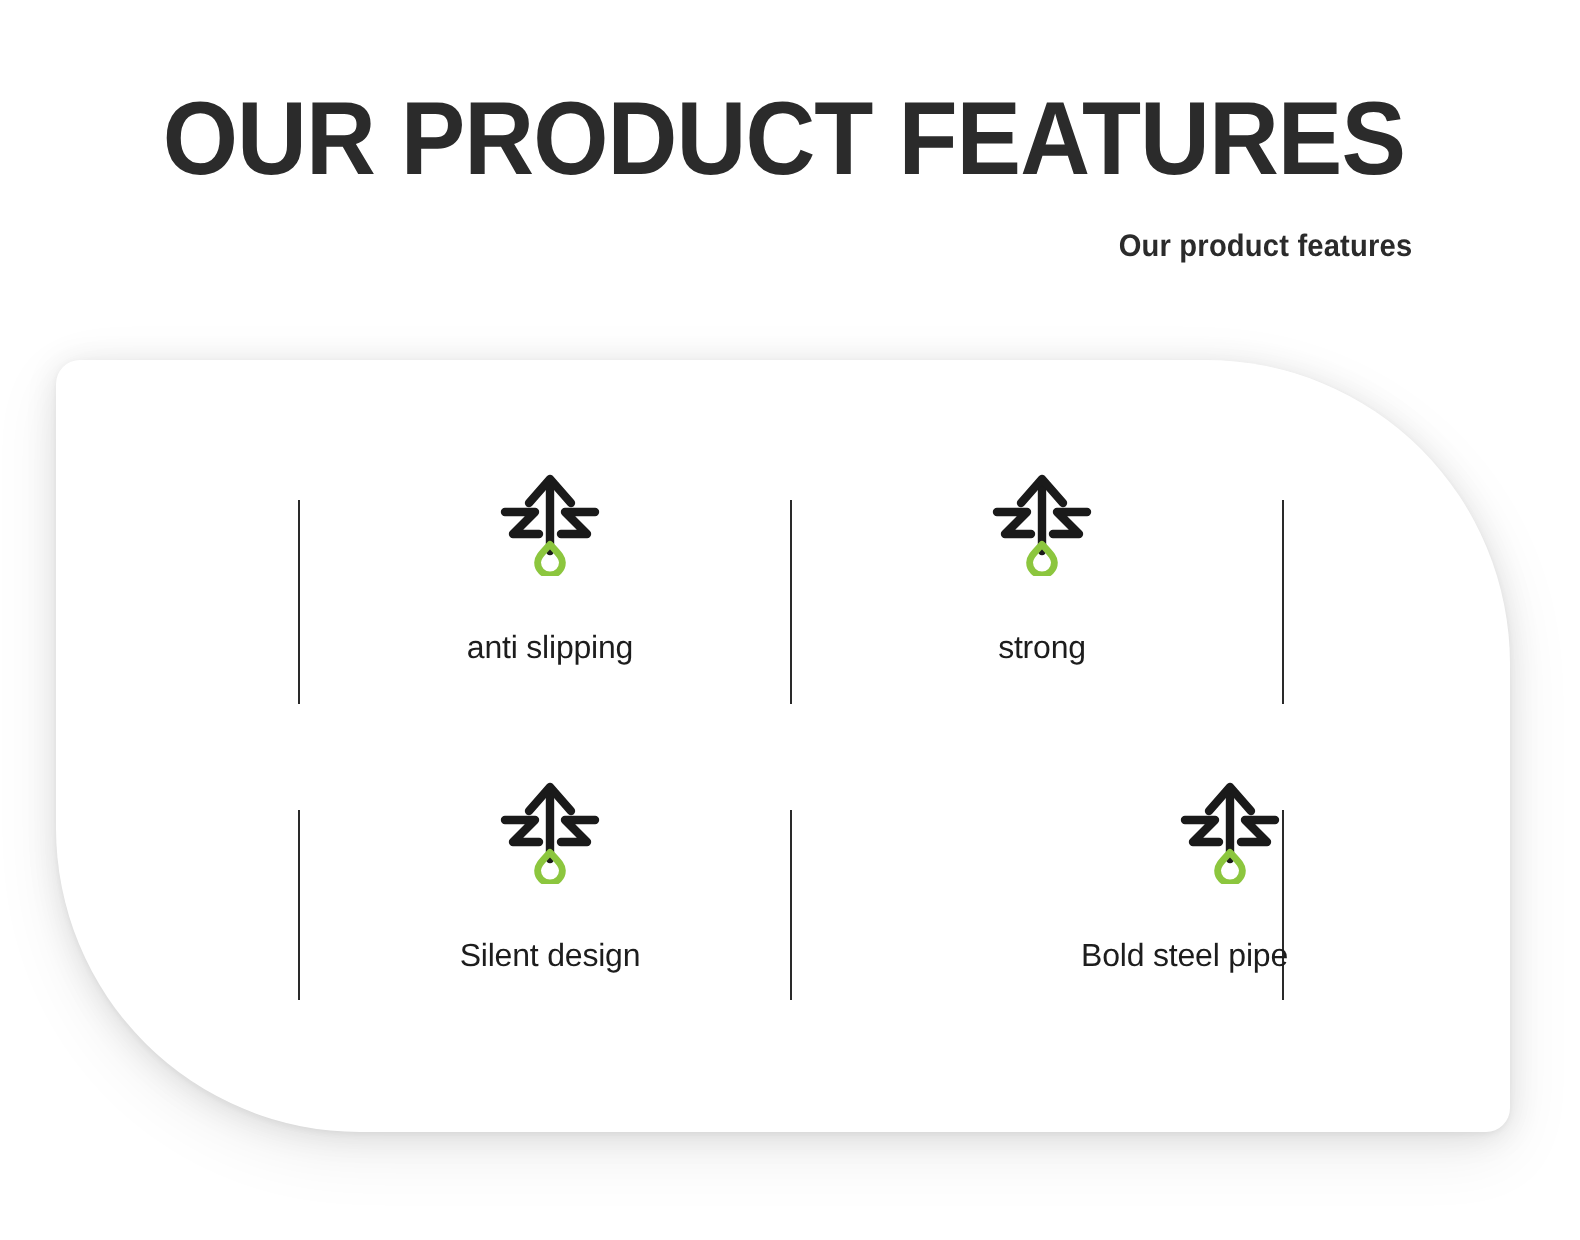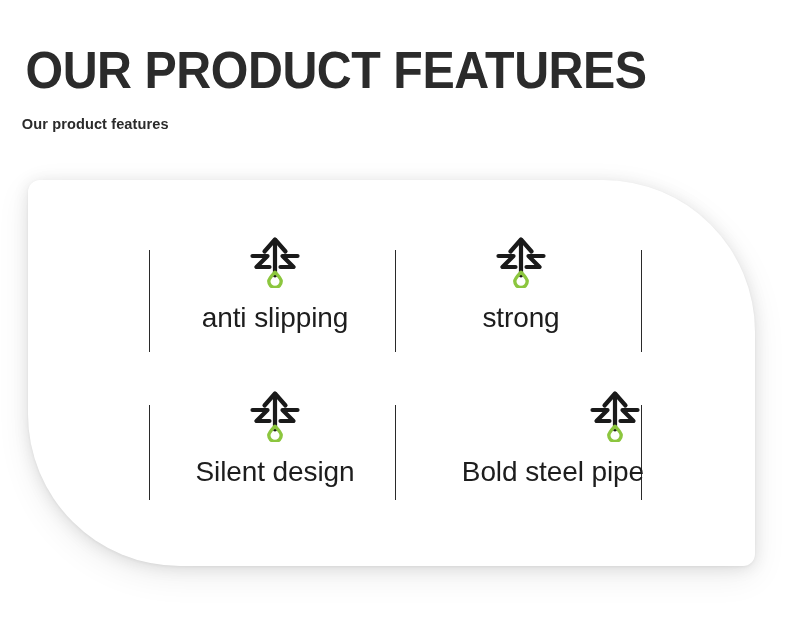--- a/index.html
+++ b/index.html
@@ -14,21 +14,21 @@
     overflow: hidden;
     position: relative;
   }
 
   
   .header {
     position: absolute;
     left: 0;
     top: 0;
     width: 728px;
-    text-align: left;
+    text-align: right;
   }
   .page-title {
     margin: 0;
     padding-top: 44px;
     font-family: "Liberation Sans", sans-serif;
     font-size: 52px;
     line-height: 1.0;
     font-weight: 700;
     letter-spacing: -0.5px;
     color: #2b2b2b;
@@ -84,23 +84,23 @@
   .cell-r0c1 { left: 370px;  top: 52px; }
   .cell-r1c0 { left: 124px;  top: 206px; }
   .cell-r1c1 { left: 370px;  top: 206px; align-items: flex-end; }
 
   .feature-icon {
     width: 58px;
     height: 56px;
     display: block;
   }
   .feature-label {
-    margin-top: 14px;
+    margin-top: 28px;
     font-family: "Liberation Sans", sans-serif;
-    font-size: 28px;
+    font-size: 16px;
     font-weight: 400;
     color: #1d1d1d;
     white-space: nowrap;
     letter-spacing: -0.1px;
   }
 
   
   .divider {
     position: absolute;
     width: 1px;

